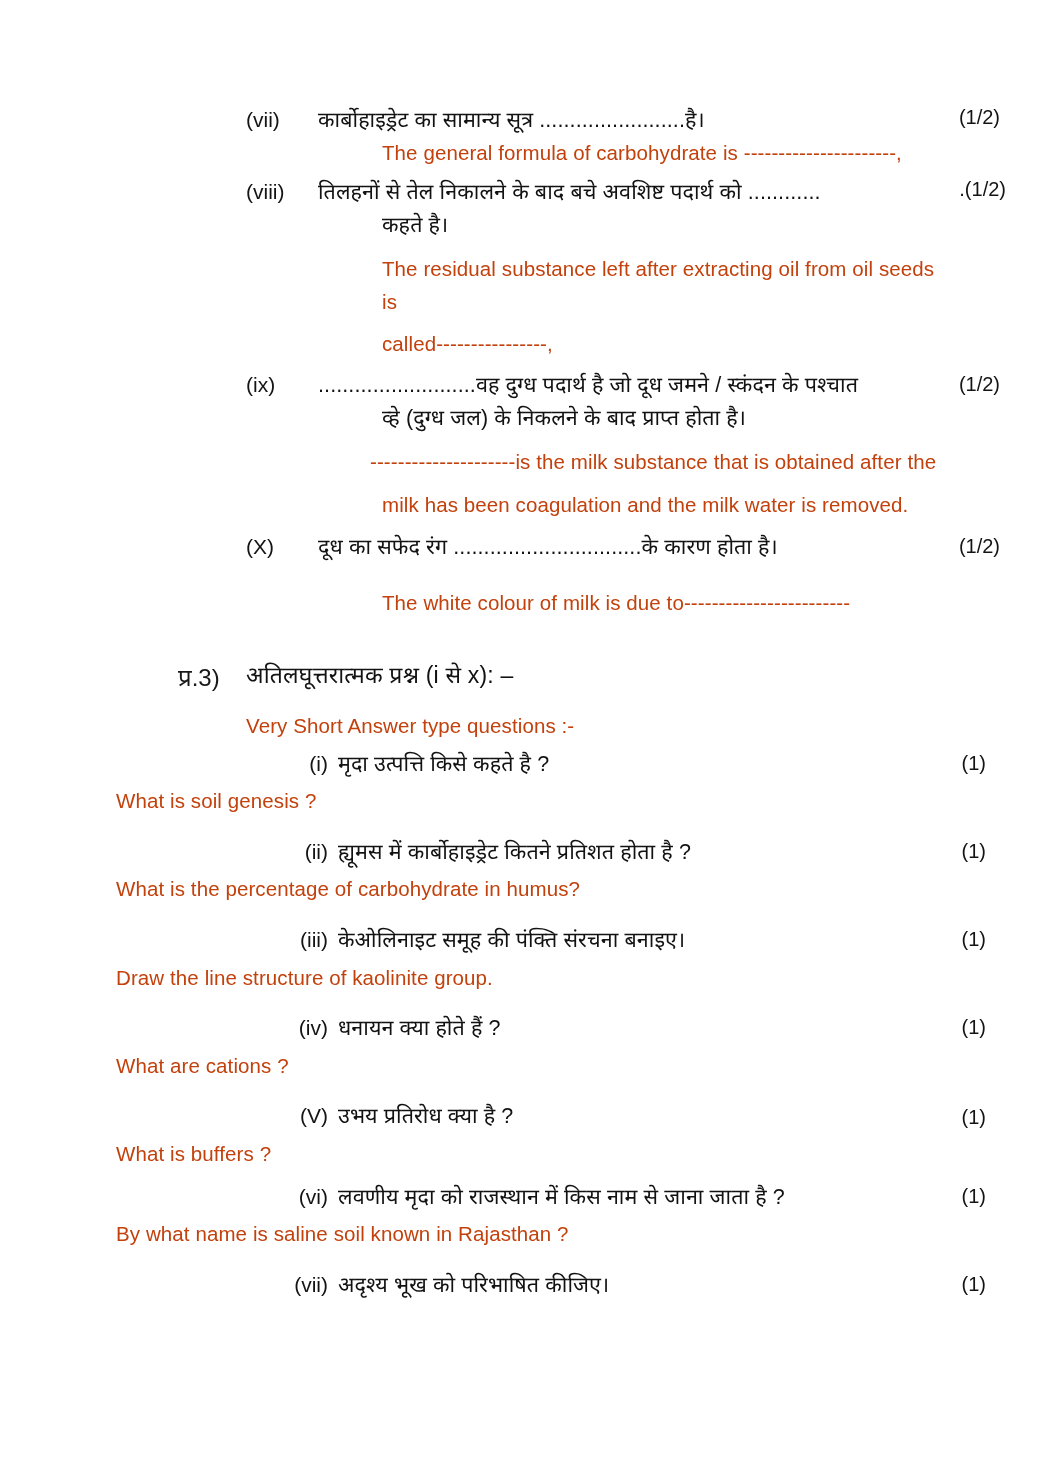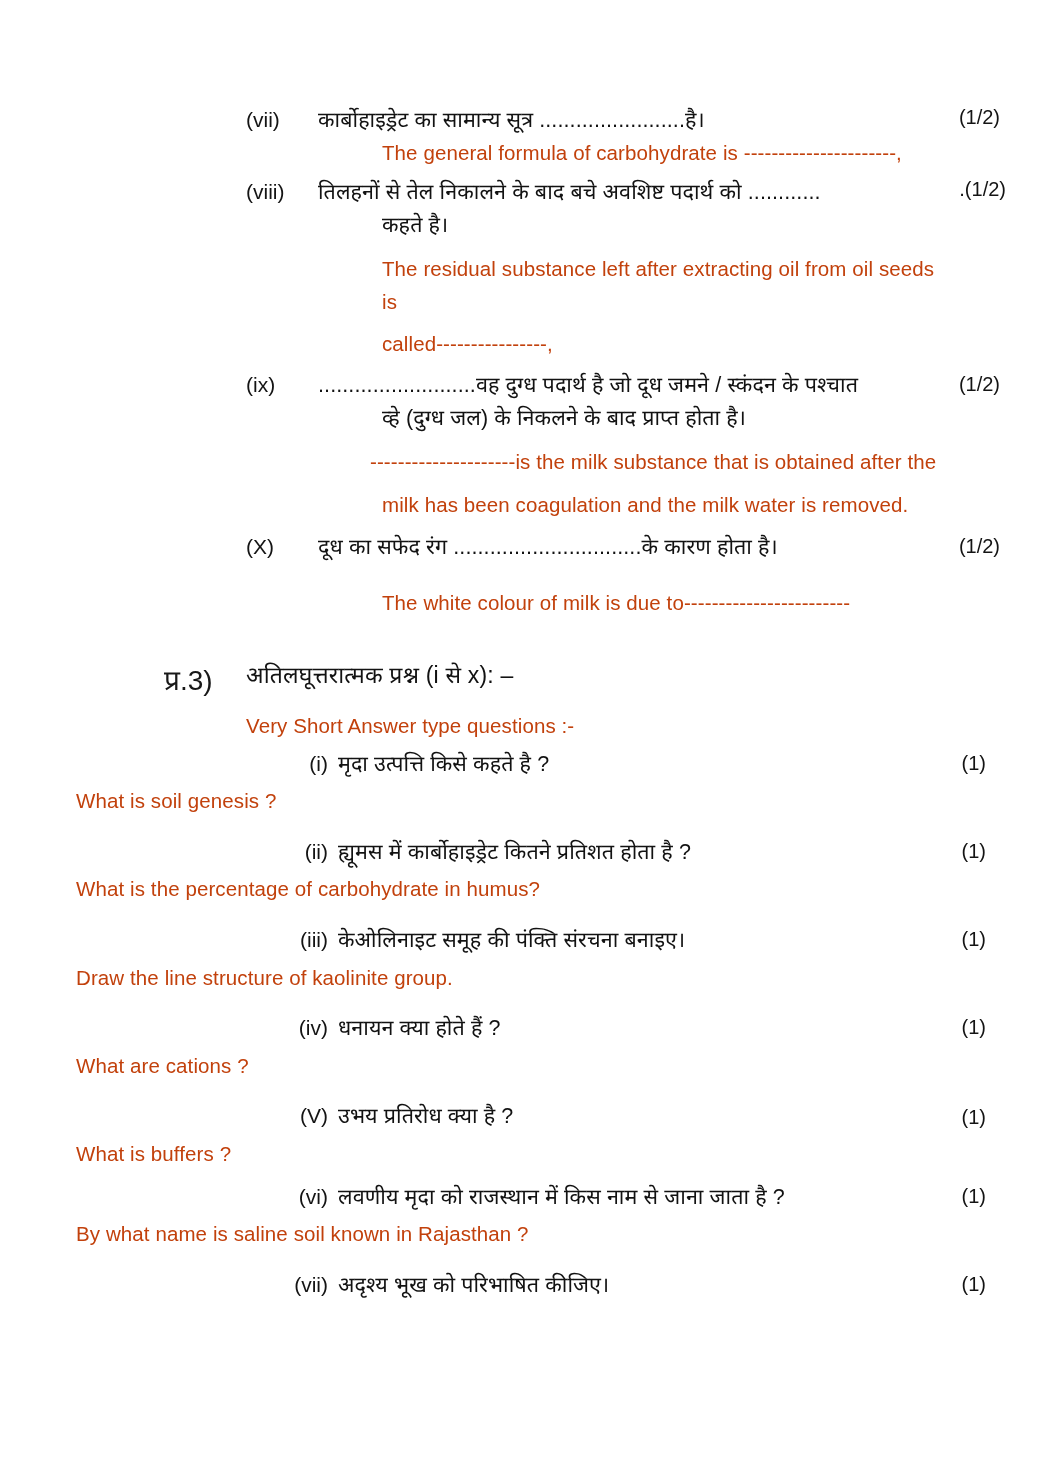--- a/index.html
+++ b/index.html
@@ -89,23 +89,23 @@
 
   
   #sec3 {
     position: absolute;
     top: 660px;
     left: 0;
     width: 1044px;
   }
   #sec3 .sec-label {
     position: absolute;
-    left: 164px;
+    left: 178px;
     top: 0;
-    font-size: 28px;
+    font-size: 24px;
   }
   #sec3 .sec-title {
     position: absolute;
     left: 246px;
     top: -2px;
     font-size: 23px;
     letter-spacing: 0.2px;
   }
   #sec3 .sec-sub {
     position: absolute;
@@ -128,21 +128,21 @@
   #sub-list .q-label {
     width: 66px;
     margin-left: 262px;
     text-align: right;
     padding-right: 10px;
   }
   #sub-list .q-body {
     padding-right: 120px;
   }
   #sub-list .en {
-    padding-left: 76px;
+    padding-left: 116px;
     margin-top: 4px;
   }
   #sub-list .q-marks {
     right: 58px;
   }
 </style>
 </head>
 <body>
 
 <div class="page">

